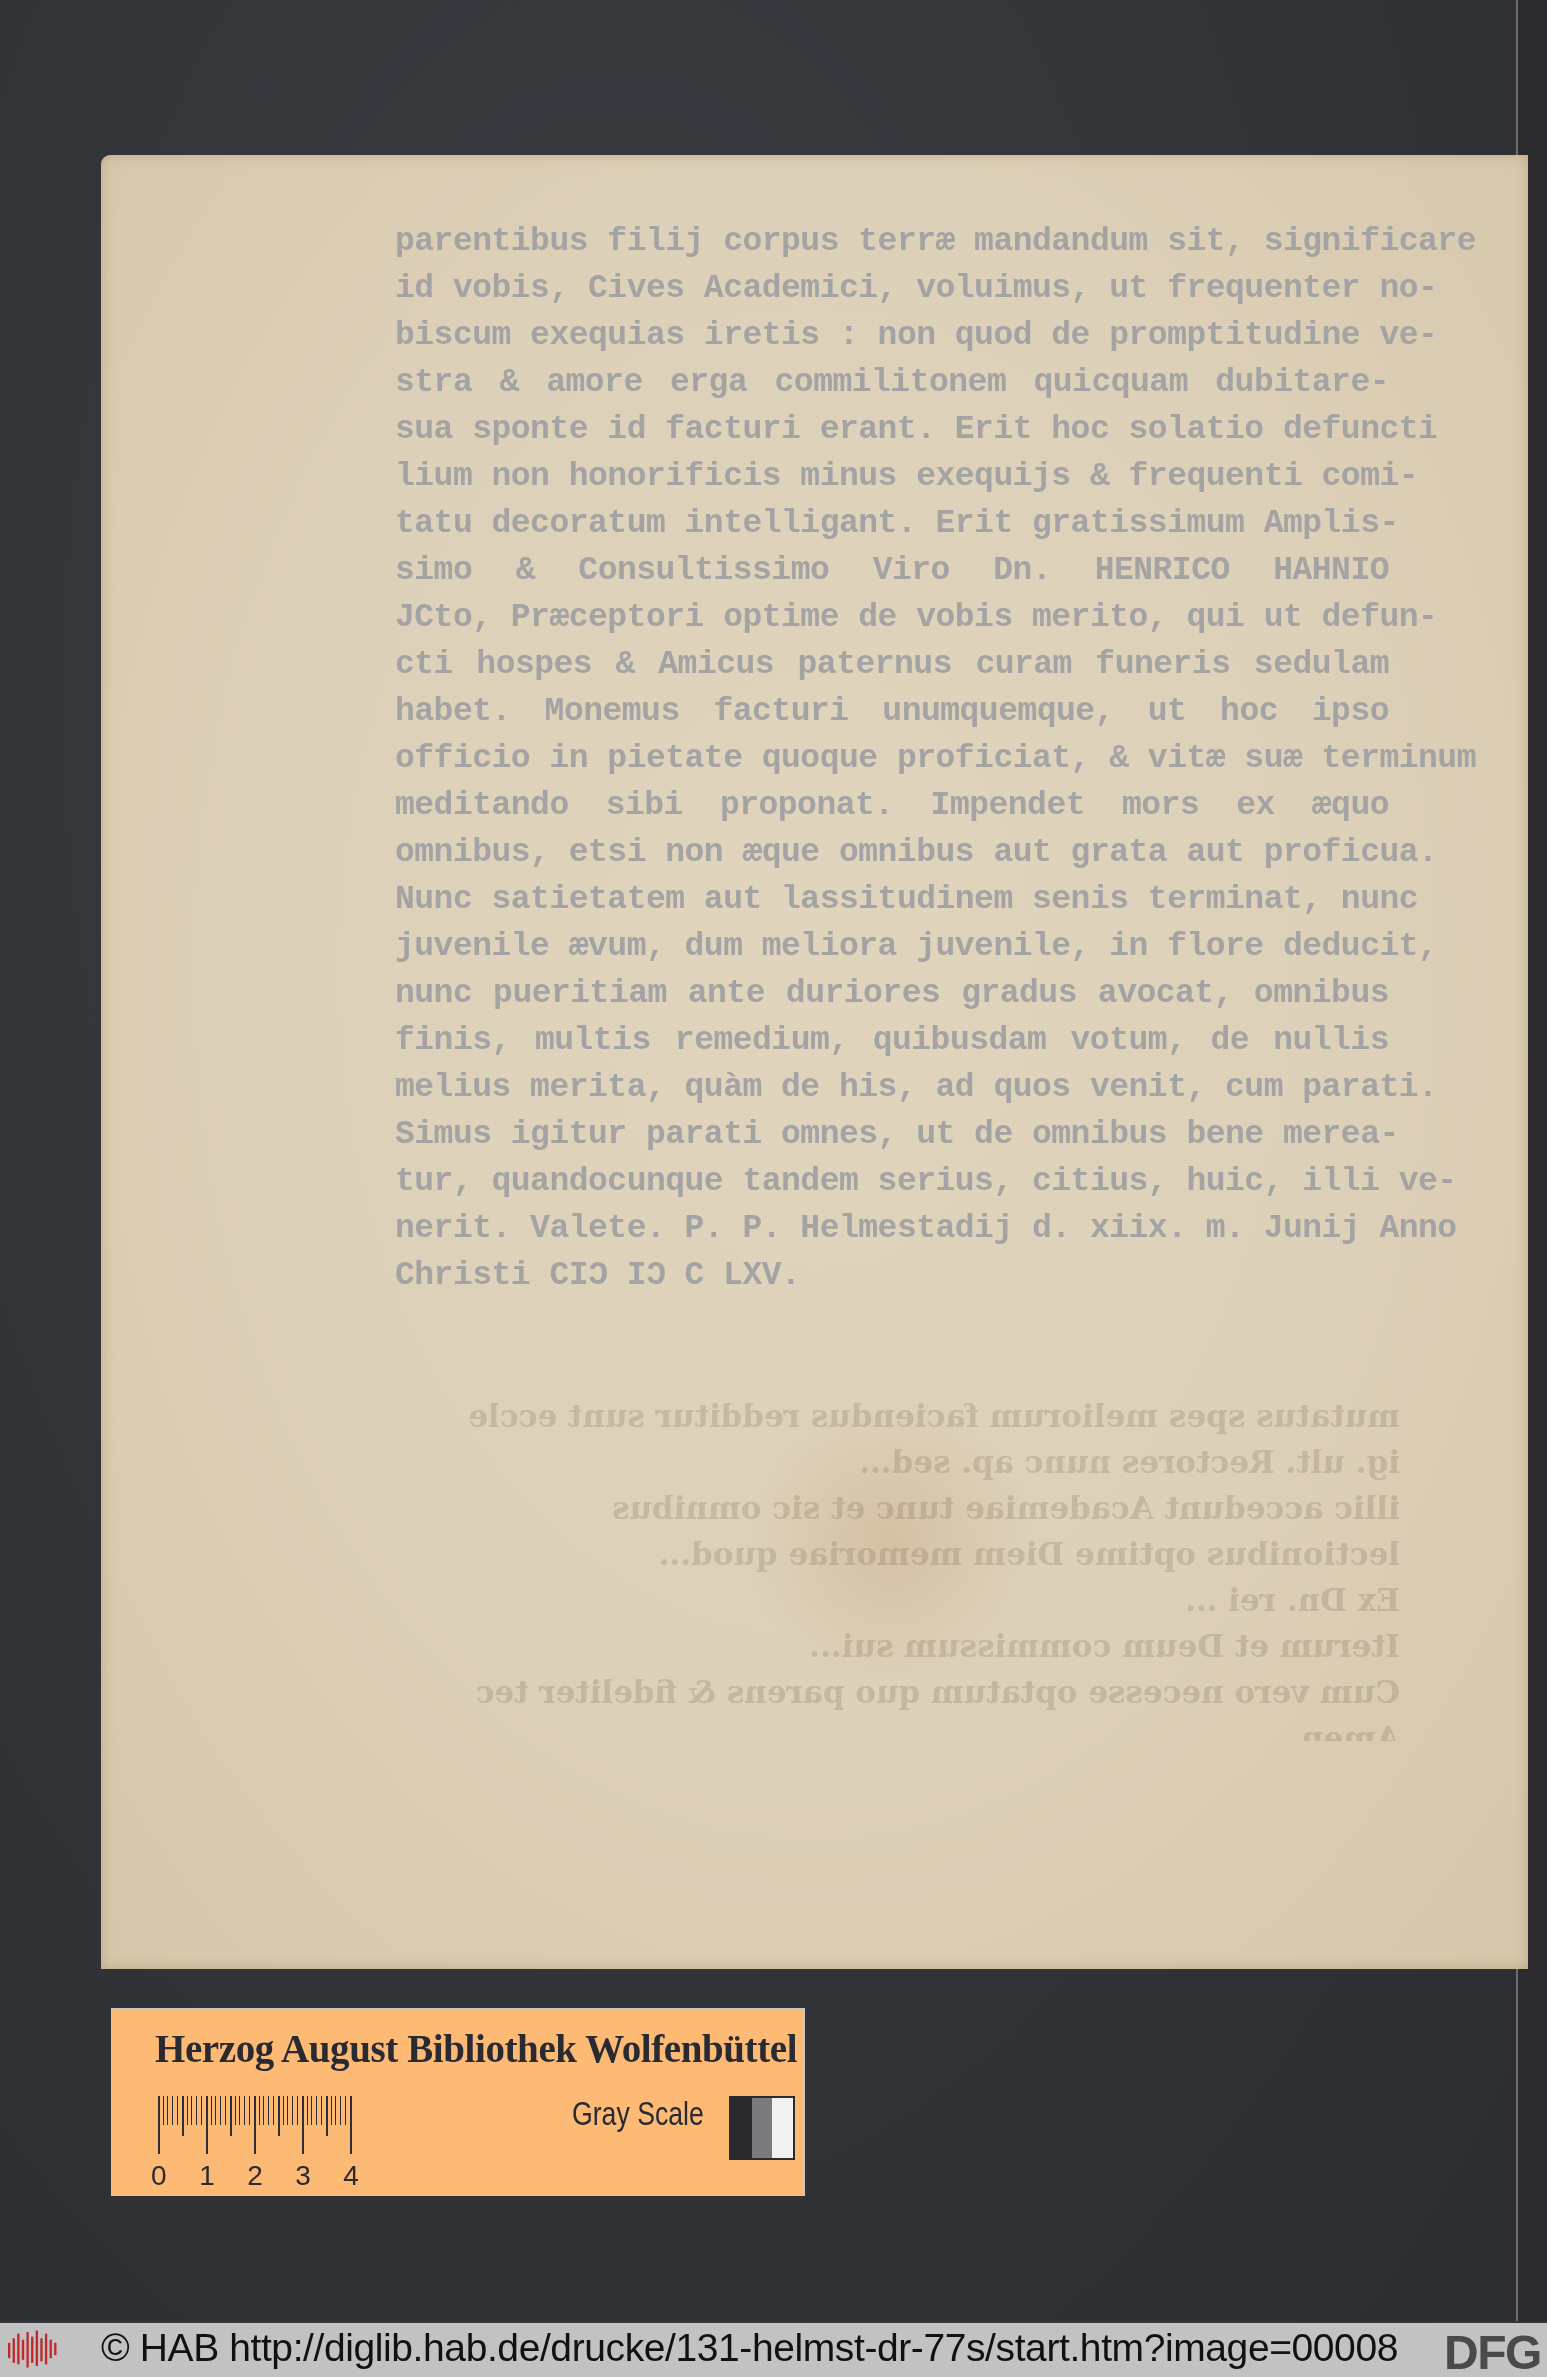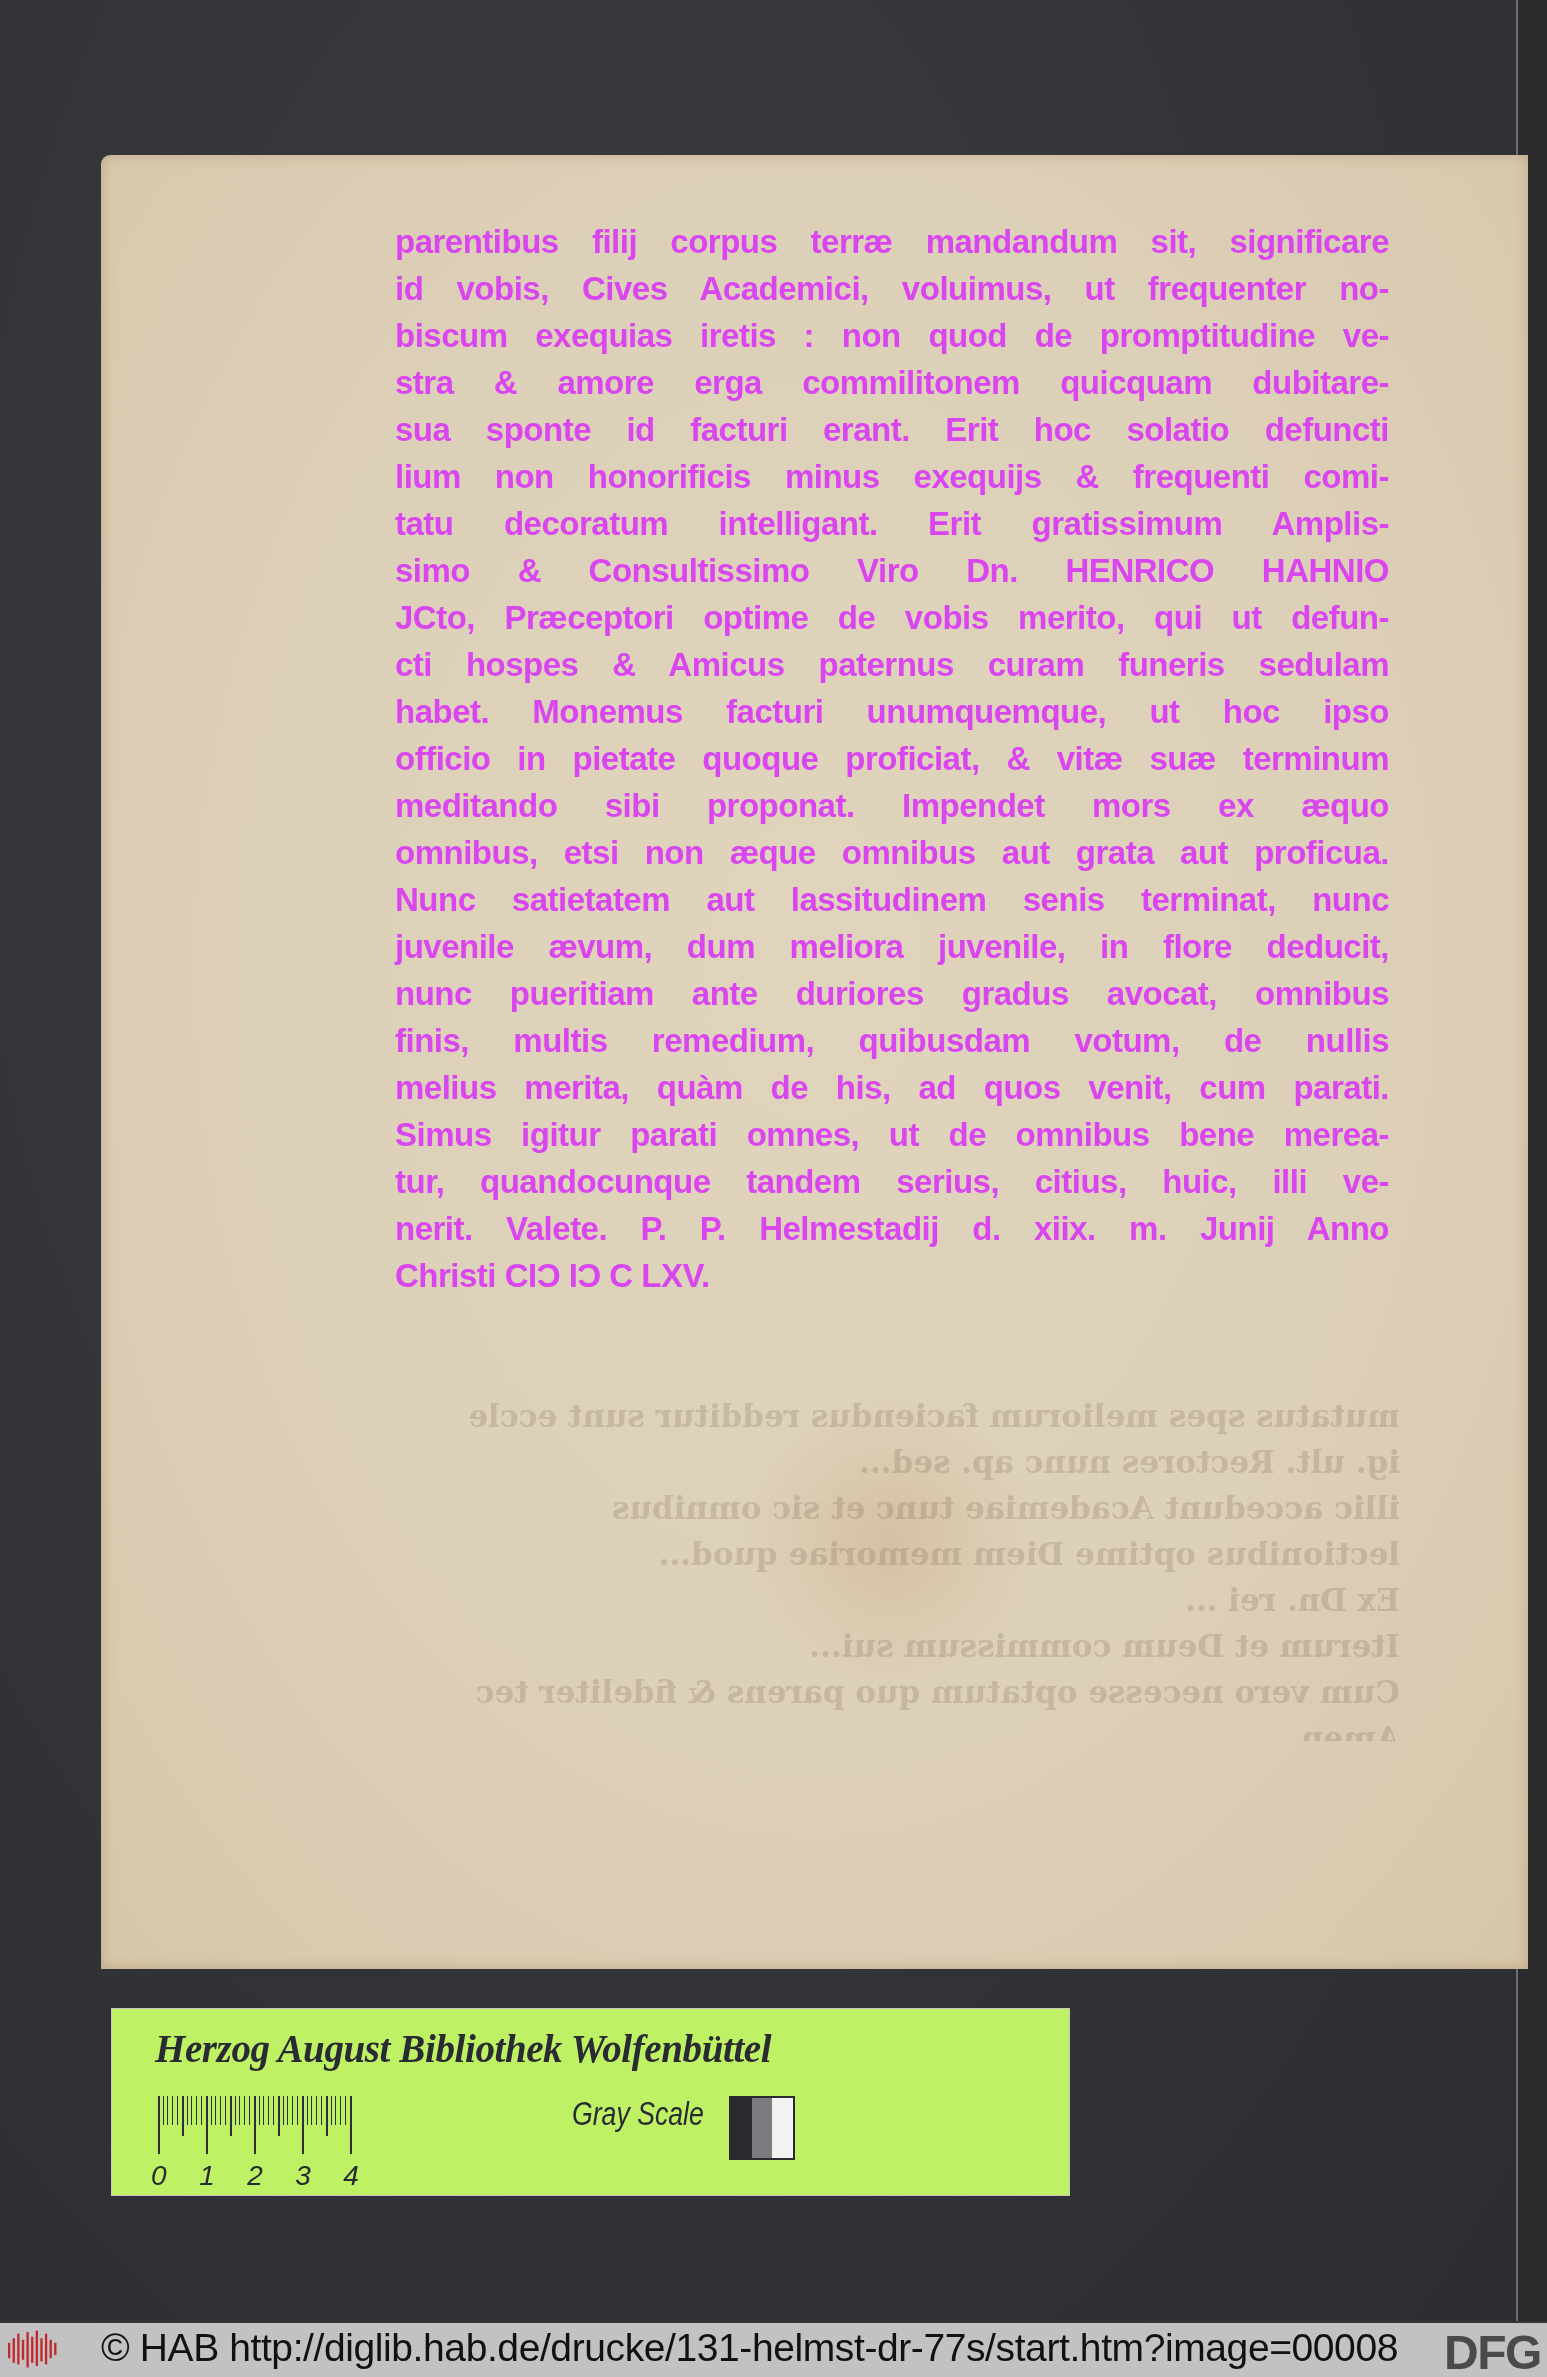--- a/index.html
+++ b/index.html
@@ -18,47 +18,46 @@
       border-left: 2.3px solid #6c6d70;
     }
     .page {
       position: absolute; left: 101px; top: 155px; width: 1427px; height: 1814px;
       background: radial-gradient(ellipse at 50% 45%, #e0d4bd 0%, #ddd0b8 55%, #d6c7ab 100%);
       border-radius: 9.3px 0 0 0;
       box-shadow: inset 0 0 14px rgba(150,110,60,0.35);
     }
     .text-block {
       position: absolute; left: 395px; top: 218px; width: 994px;
-      color: #d946ef;
-      font-family: Liberation Sans, sans-serif;
+      color: #a3a3a3;
+      font-family: Liberation Mono, monospace;
       font-weight: bold;
       font-size: 33px;
       line-height: 47px;
       letter-spacing: -0.5px;
     }
     .line { white-space: nowrap; display: block; text-align: justify; text-align-last: justify; height: 47px; }
     .line.last { text-align-last: left; }
     .bleed {
       position: absolute; left: 433px; top: 1393px; width: 967px; height: 348px;
       color: rgba(90,70,50,0.18);
       font-family: "DejaVu Serif", serif; font-weight: bold;
       font-size: 31px; line-height: 46px;
       transform: scaleX(-1);
       overflow: hidden;
     }
     .stain {
       position: absolute; left: 743px; top: 1393px; width: 294px; height: 294px;
       background: radial-gradient(ellipse at center, rgba(170,120,70,0.18) 0%, rgba(170,120,70,0) 70%);
     }
     .card {
-      position: absolute; left: 111px; top: 2008px; width: 959px; height: 188px;
-      background: #bef264;
+      position: absolute; left: 111px; top: 2008px; width: 694px; height: 188px;
+      background: #fdba74;
       border: 1.5px solid #c8c8c4;
       box-sizing: border-box;
-      font-style: italic;
     }
     .card-title {
       position: absolute; left: 43px; top: 17px;
       font-family: "Liberation Serif", serif; font-weight: bold;
       font-size: 39px; color: #2a2a33; letter-spacing: -0.4px; white-space: nowrap;
     }
     .ruler { position: absolute; left: 46px; top: 87px; width: 201px; height: 62px; }
     .tick { position: absolute; top: 0; width: 1.5px; background: #2f2f36; }
     .ruler-label {
       position: absolute; top: 64px; font-family: "Liberation Sans", sans-serif;

